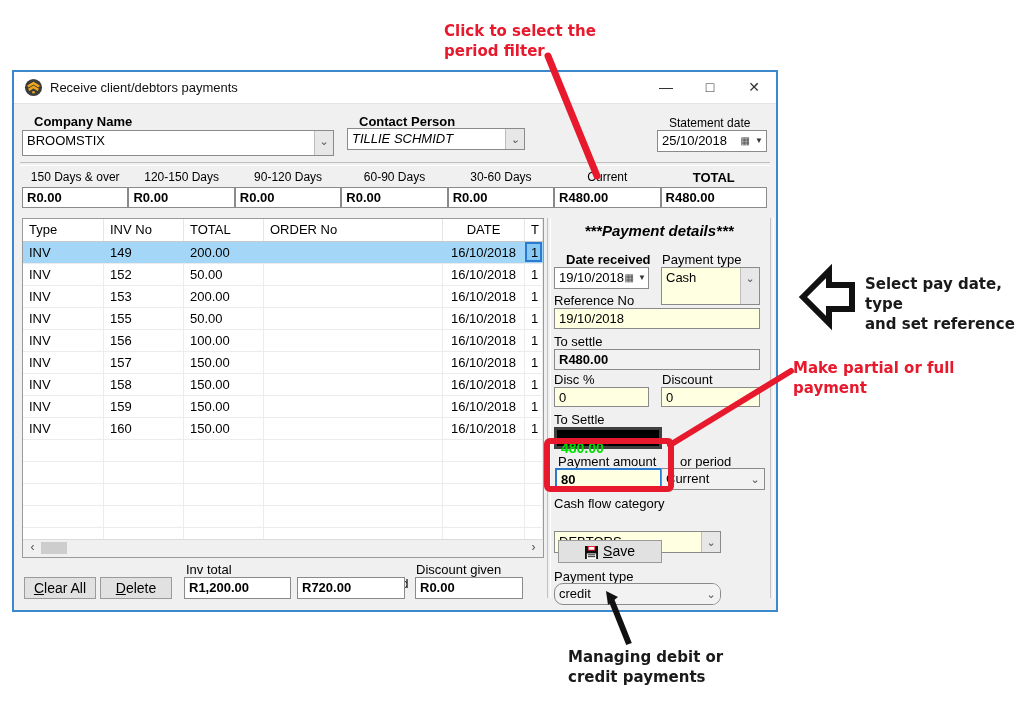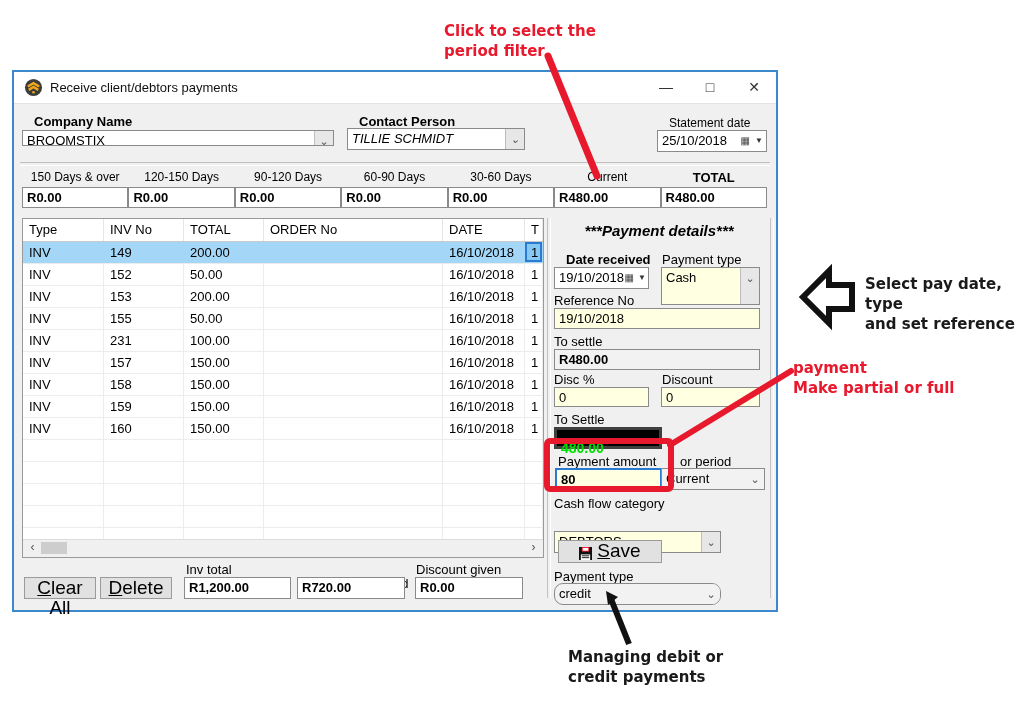--- a/index.html
+++ b/index.html
@@ -30,30 +30,30 @@
   .aging-col{flex:1;}
   .aging-label{font-size:12px;text-align:center;height:15px;}
   .aging-label.bold{font-weight:bold;font-size:13px;}
   .aging-value{border:1px solid #8a8a8a;background:#fff;height:19px;line-height:19px;font-size:13px;font-weight:bold;padding:0 4px;margin-top:2px;}
   
   #table{position:absolute;left:8px;top:146px;width:522px;height:340px;background:#fff;border:1px solid #9a9a9a;box-sizing:border-box;overflow:hidden;}
   .thead{display:flex;height:22px;border-bottom:1px solid #c9c9c9;}
   .thc{font-size:13px;line-height:22px;padding:0 6px;border-right:1px solid #e6e6e6;box-sizing:border-box;overflow:hidden;white-space:nowrap;}
   .trow{display:flex;height:21px;border-bottom:1px solid #ececec;}
   .tcell{font-size:13px;line-height:21px;padding:0 6px;border-right:1px solid #ececec;box-sizing:border-box;overflow:hidden;white-space:nowrap;}
-  .c0{width:81px;} .c1{width:80px;} .c2{width:80px;} .c3{width:179px;} .c4{width:82px;} .c5{flex:1;}
+  .c0{width:81px;} .c1{width:80px;} .c2{width:80px;} .c3{width:179px;} .c4{width:82px;text-align:center;} .c5{flex:1;}
   .trow.selected{background:#a4d7f7;}
   .trow.selected .tcell{border-right-color:#a4d7f7;border-bottom:1px solid #a4d7f7;}
   .trow.selected .c5{background:#86c8f3;box-shadow:inset 0 0 0 2px #2a7ad2;}
   #hscroll{position:absolute;left:0;right:0;bottom:0;height:17px;background:#f0f0f0;border-top:1px solid #dcdcdc;}
   .scr-arrow{position:absolute;top:0;width:17px;height:16px;text-align:center;line-height:15px;font-size:12px;color:#505050;}
   .scr-thumb{position:absolute;left:18px;top:2px;width:26px;height:12px;background:#cdcdcd;}
   
   .btn{position:absolute;height:22px;background:#e1e1e1;border:1px solid #9a9a9a;box-sizing:border-box;
-       font-size:19px;text-align:center;line-height:20px;}
+       font-size:14px;text-align:center;line-height:20px;}
   .u{text-decoration:underline;}
   .ffield{position:absolute;height:22px;background:#fff;border:1px solid #8a8a8a;box-sizing:border-box;
        font-size:13px;font-weight:bold;line-height:20px;padding:0 4px;}
   
   #vsep{position:absolute;left:533px;top:146px;width:2px;height:380px;border-left:1px solid #c2c2c2;border-right:1px solid #fff;}
   #vsep2{position:absolute;left:756px;top:146px;width:2px;height:380px;border-left:1px solid #c2c2c2;border-right:1px solid #fff;}
   #panel-title{position:absolute;left:536px;top:150px;width:218px;text-align:center;font-size:15px;font-weight:bold;font-style:italic;}
   .blackfield{position:absolute;background:#000;color:#00e000;font-weight:bold;font-size:14px;border:3px solid #404040;
        box-sizing:border-box;line-height:20px;padding:8px 4px;}
   #save-btn{left:544px;top:468px;width:104px;height:23px;}
@@ -79,21 +79,21 @@
         <path d="M5 12.5 L10 9.5 L15 12.5" stroke="#f0a818" stroke-width="2.6" fill="none"></path>
         <circle cx="10" cy="15" r="1.4" fill="#f0a818"></circle>
       </svg>
       <span class="title">Receive client/debtors payments</span>
       <div class="winbtn" id="btn-min">—</div>
       <div class="winbtn" id="btn-max">□</div>
       <div class="winbtn" id="btn-close">✕</div>
     </div>
 
     <div class="lbl b" style="left:8px;top:42px;">Company Name</div>
-    <div class="combo" style="left:8px;top:58px;width:312px;height:16px;">
+    <div class="combo" style="left:8px;top:58px;width:312px;height:26px;">
       <span>BROOMSTIX</span>
       <span class="cbtn">⌄</span>
     </div>
     <div class="lbl b" style="left:333px;top:42px;">Contact Person</div>
     <div class="combo" style="left:333px;top:56px;width:178px;height:22px;font-style:italic;">
       <span>TILLIE  SCHMIDT</span>
       <span class="cbtn">⌄</span>
     </div>
     <div class="lbl sm" style="left:655px;top:44px;">Statement date</div>
     <div class="datefield" style="left:643px;top:58px;width:110px;height:22px;">
@@ -172,21 +172,21 @@
           <div class="trow">
             <div class="tcell c0">INV</div>
             <div class="tcell c1">155</div>
             <div class="tcell c2">50.00</div>
             <div class="tcell c3"></div>
             <div class="tcell c4">16/10/2018</div>
             <div class="tcell c5">1</div>
           </div>
           <div class="trow">
             <div class="tcell c0">INV</div>
-            <div class="tcell c1">231</div>
+            <div class="tcell c1">156</div>
             <div class="tcell c2">100.00</div>
             <div class="tcell c3"></div>
             <div class="tcell c4">16/10/2018</div>
             <div class="tcell c5">1</div>
           </div>
           <div class="trow">
             <div class="tcell c0">INV</div>
             <div class="tcell c1">157</div>
             <div class="tcell c2">150.00</div>
             <div class="tcell c3"></div>
@@ -338,22 +338,22 @@
 
   <div class="anno red" style="left:444px;top:21px;">
     <div>Click to select the</div>
     <div>period filter</div>
   </div>
   <div class="anno black" style="left:865px;top:274px;">
     <div>Select pay date, type</div>
     <div>and set reference</div>
   </div>
   <div class="anno red" style="left:793px;top:358px;">
+    <div>Make partial or full</div>
     <div>payment</div>
-    <div>Make partial or full</div>
   </div>
   <div class="anno black" style="left:568px;top:647px;">
     <div>Managing debit or</div>
     <div>credit payments</div>
   </div>
 
   <div id="red-box"></div>
 
   <svg id="overlay">
     <line x1="548" y1="56" x2="597" y2="176" stroke="#e8192c" stroke-width="7" stroke-linecap="round"></line>

